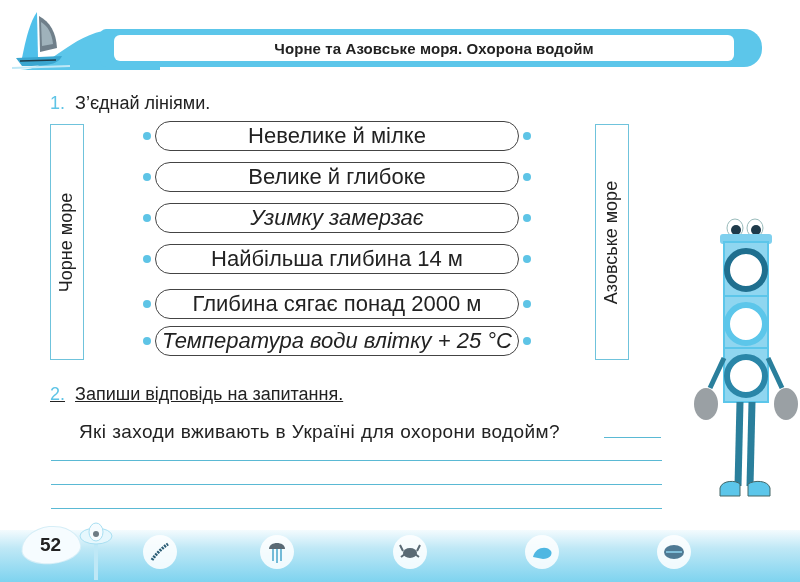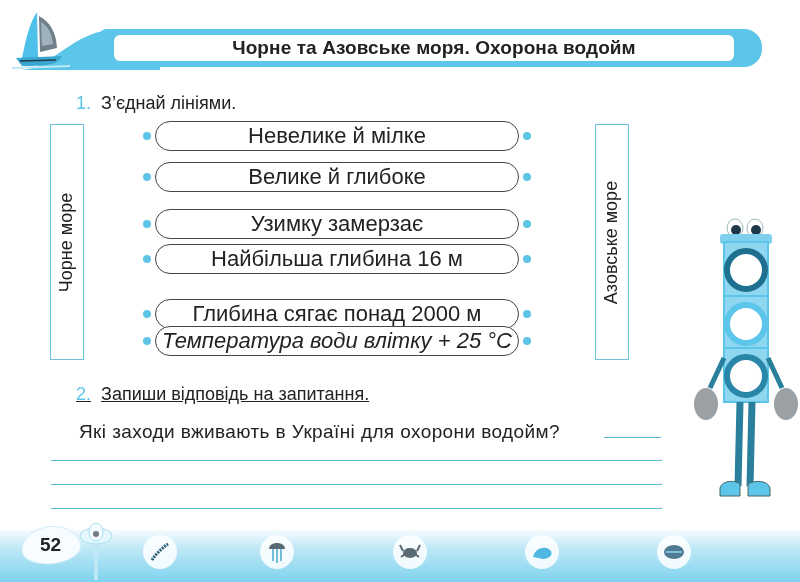--- a/index.html
+++ b/index.html
@@ -11,25 +11,25 @@
     .wave-band { position: absolute; left: 20px; top: 24px; width: 140px; height: 52px; }
     .title-bar {
       position: absolute; left: 100px; top: 29px; width: 662px; height: 38px;
       background: #5cc6ea; border-radius: 6px 18px 18px 6px;
     }
     .title-inner {
       position: absolute; left: 14px; top: 6px; right: 28px; bottom: 6px;
       background: #ffffff; border-radius: 6px;
       display: flex; align-items: center; justify-content: center;
     }
-    .title-text { font-weight: bold; font-size: 19px; color: #222; letter-spacing: 0.1px; padding-left: 20px; }
+    .title-text { font-weight: bold; font-size: 15px; color: #222; letter-spacing: 0.1px; padding-left: 20px; }
 
     
     .task-num { color: #5ec4e6; font-weight: normal; margin-right: 10px; }
-    .task-heading { position: absolute; font-size: 18px; color: #222; margin-left: 26px; }
+    .task-heading { position: absolute; font-size: 18px; color: #222; }
     .t1 { left: 50px; top: 93px; }
     .t2 { left: 50px; top: 384px; text-decoration: underline; }
     .question { position: absolute; left: 79px; top: 421px; font-size: 19px; color: #222; letter-spacing: 0.4px; }
     .q-blank { position: absolute; left: 604px; top: 437px; width: 57px; border-top: 1.5px solid #5ab9d4; }
 
     
     .sea-box {
       position: absolute; width: 34px; height: 236px; border: 1.5px solid #6fc3dc; background: #fff;
       display: flex; align-items: center; justify-content: center;
     }
@@ -106,31 +106,31 @@
 <div class="pill-row" style="top:120px;">
   <span class="dot l"></span>
   <div class="pill">Невелике й мілке</div>
   <span class="dot r"></span>
 </div>
 <div class="pill-row" style="top:161px;">
   <span class="dot l"></span>
   <div class="pill">Велике й глибоке</div>
   <span class="dot r"></span>
 </div>
-<div class="pill-row" style="top:208px;">
+<div class="pill-row" style="top:202px;font-style:italic;">
   <span class="dot l"></span>
   <div class="pill">Узимку замерзає</div>
   <span class="dot r"></span>
 </div>
 <div class="pill-row" style="top:243px;">
   <span class="dot l"></span>
-  <div class="pill">Найбільша глибина 16 м</div>
-  <span class="dot r"></span>
-</div>
-<div class="pill-row" style="top:298px;">
+  <div class="pill">Найбільша глибина 14 м</div>
+  <span class="dot r"></span>
+</div>
+<div class="pill-row" style="top:288px;">
   <span class="dot l"></span>
   <div class="pill">Глибина сягає понад 2000 м</div>
   <span class="dot r"></span>
 </div>
 <div class="pill-row" style="top:325px;font-style:italic;">
   <span class="dot l"></span>
   <div class="pill">Температура води влітку + 25 °С</div>
   <span class="dot r"></span>
 </div>
 

